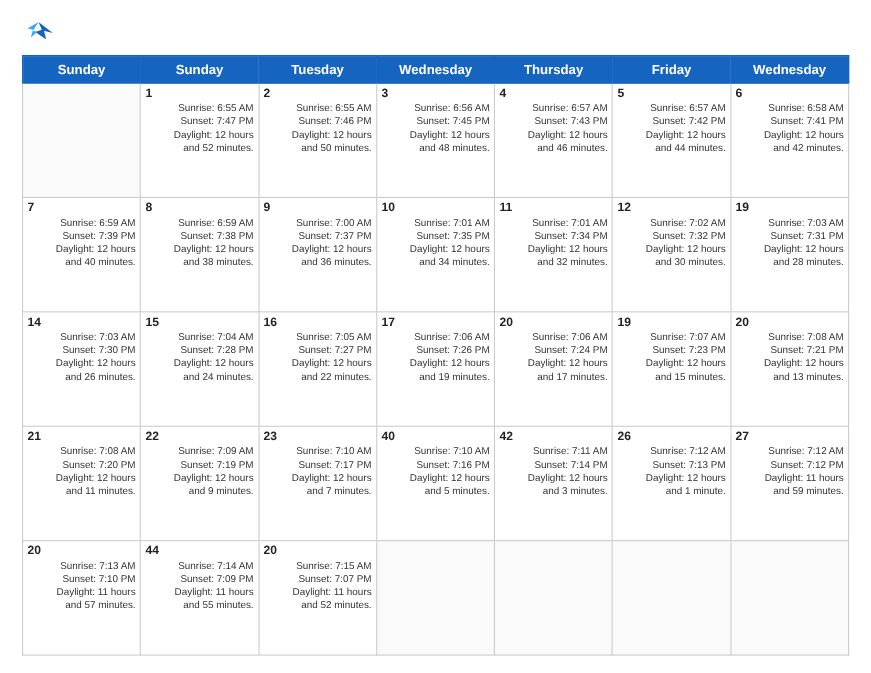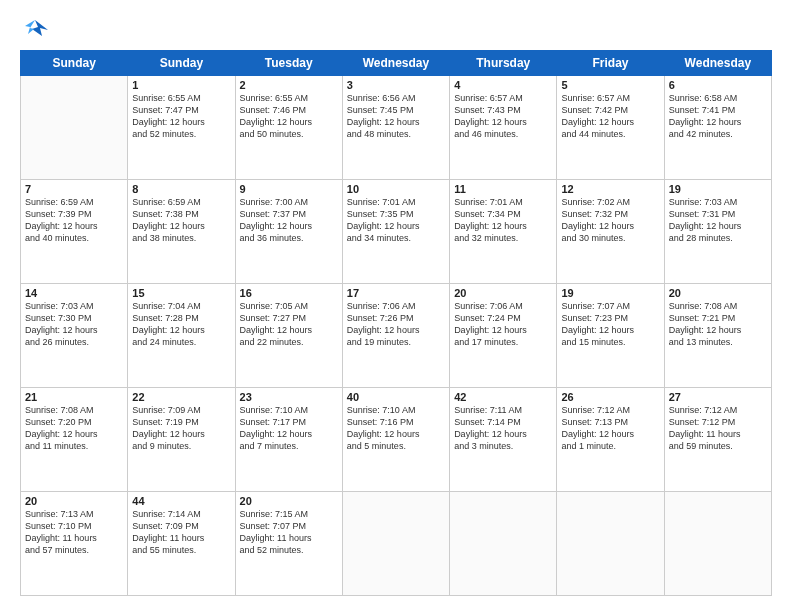--- a/index.html
+++ b/index.html
@@ -64,20 +64,21 @@
       font-size: 11px;
       font-weight: bold;
       color: #222;
       display: block;
       margin-bottom: 1px;
     }
     .cell-text {
       font-size: 9px;
       line-height: 1.35;
       color: #333;
+      text-align: right;
     }
     .empty { background: #fafafa; }
     .logo-wrapper {
       display: flex;
       align-items: center;
       gap: 2px;
     }
     .logo-bird {
       width: 30px;
       height: 24px;

